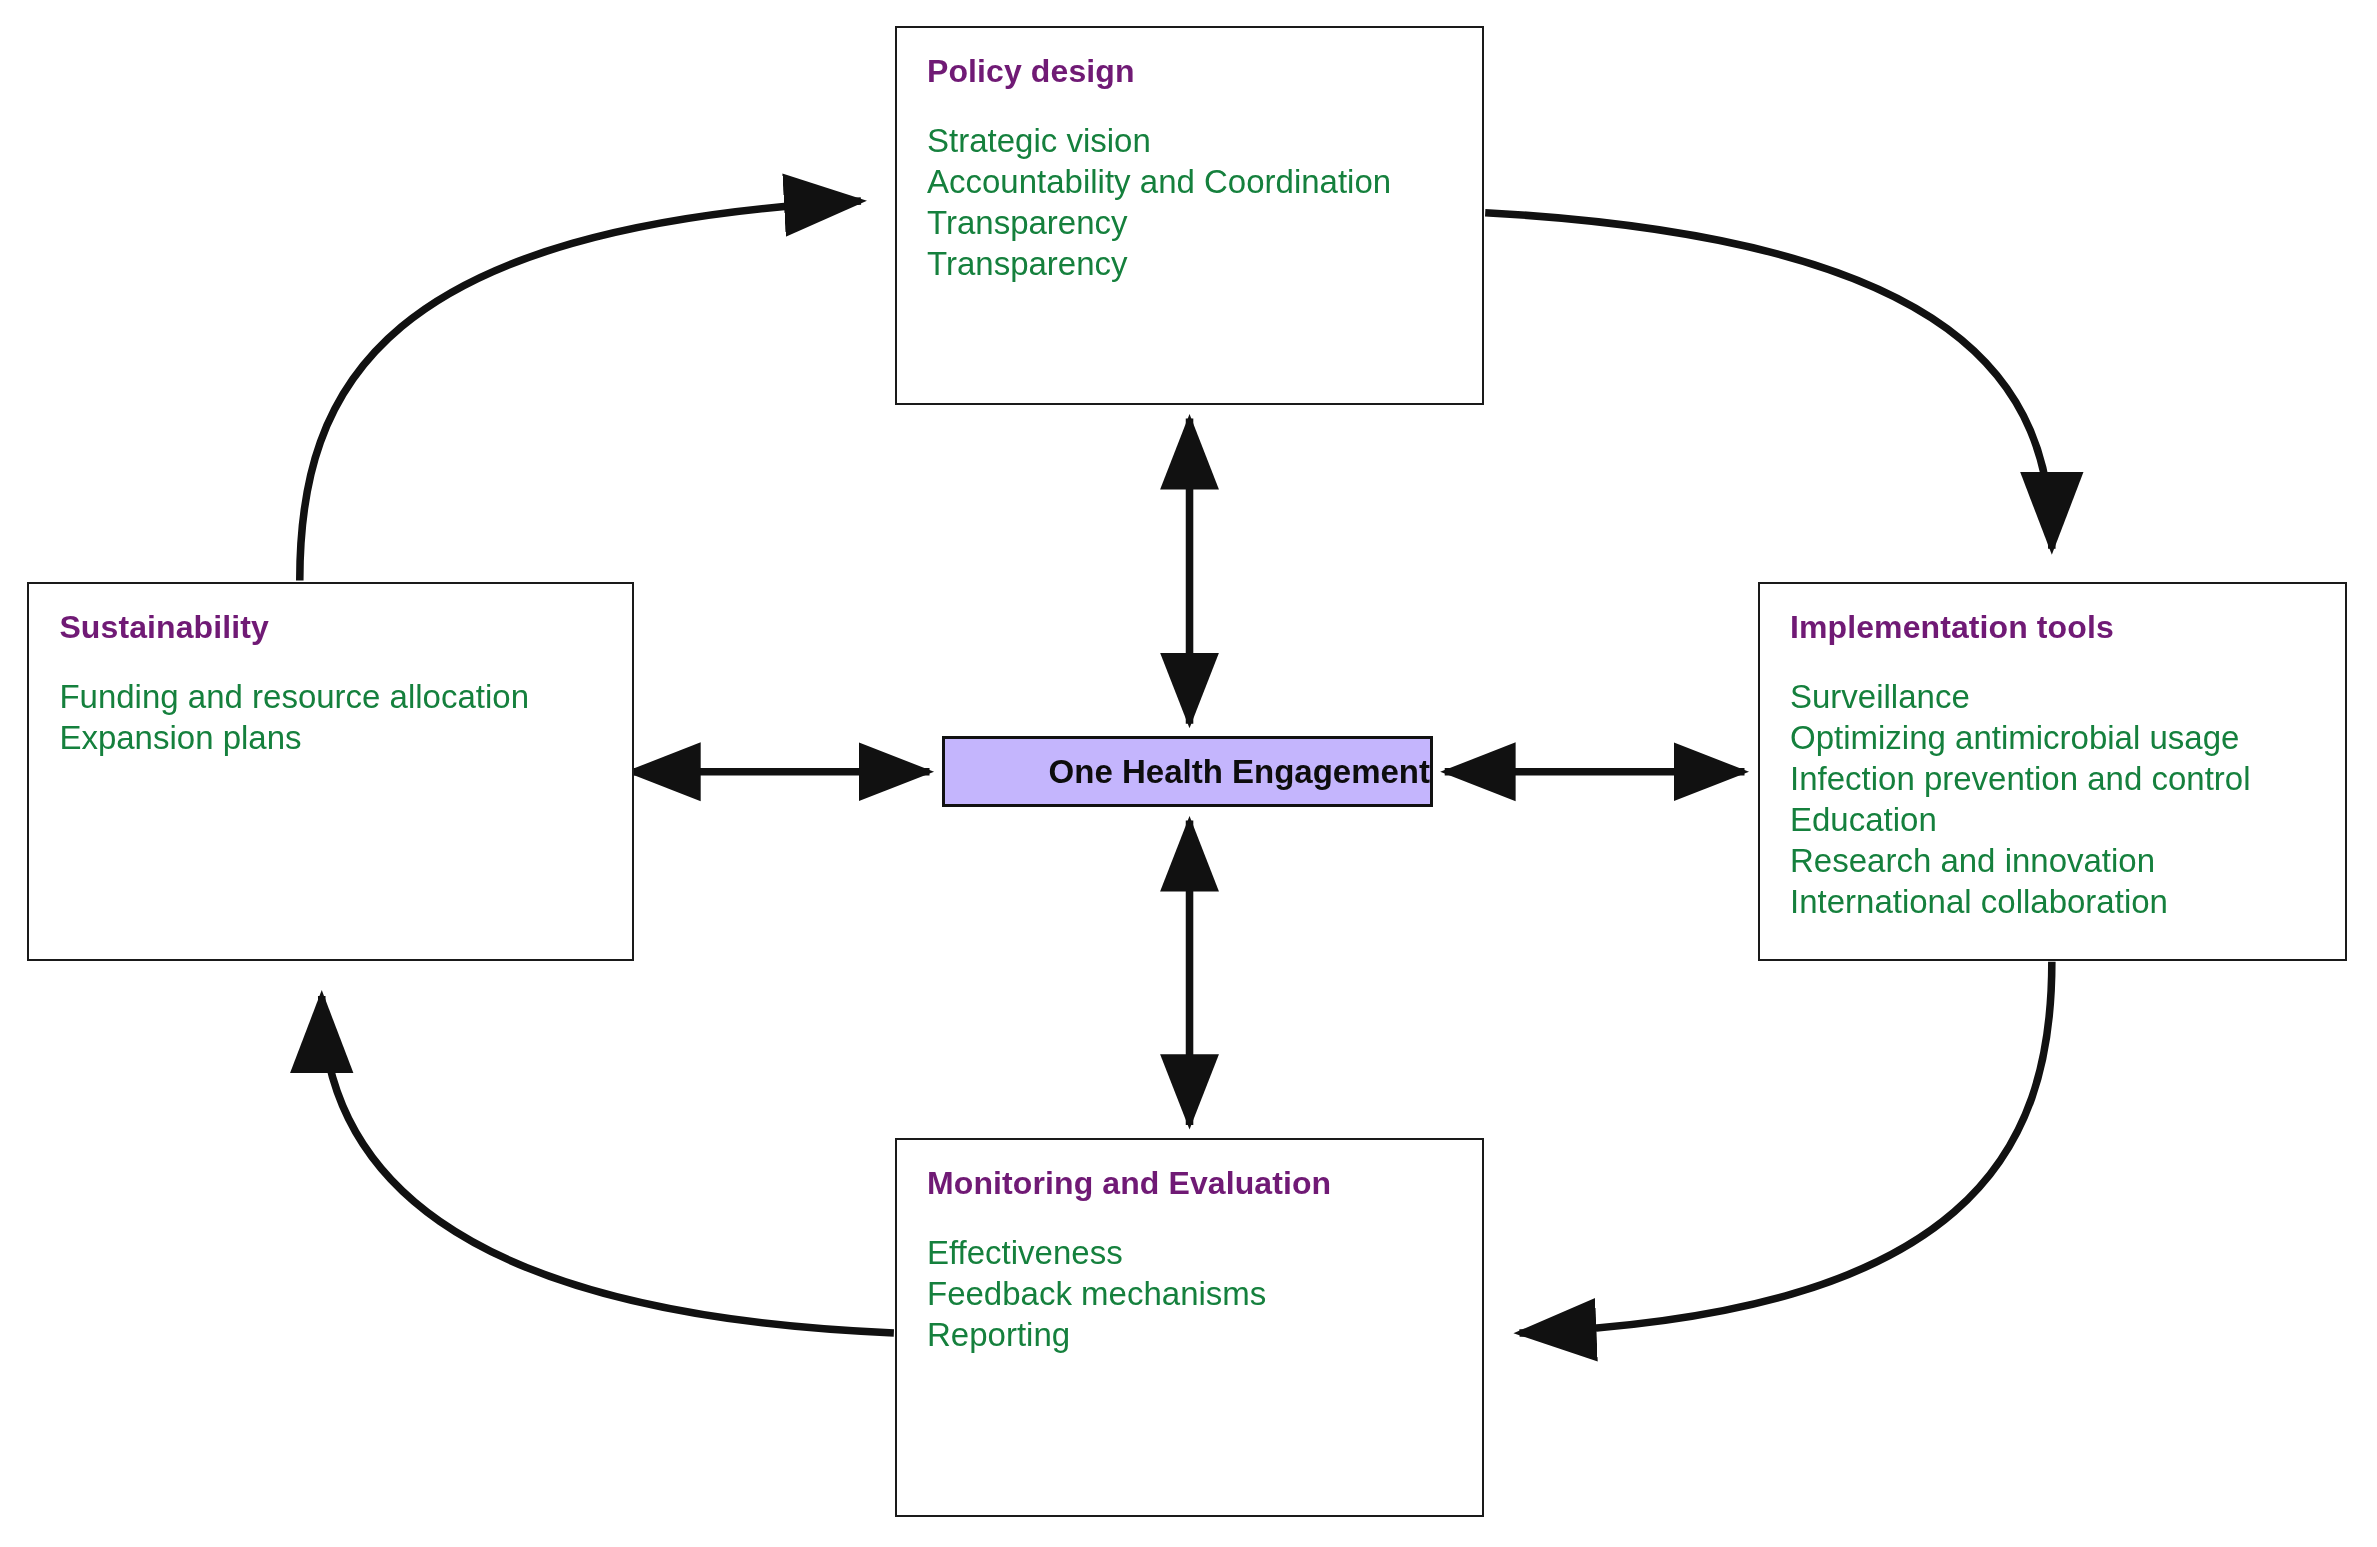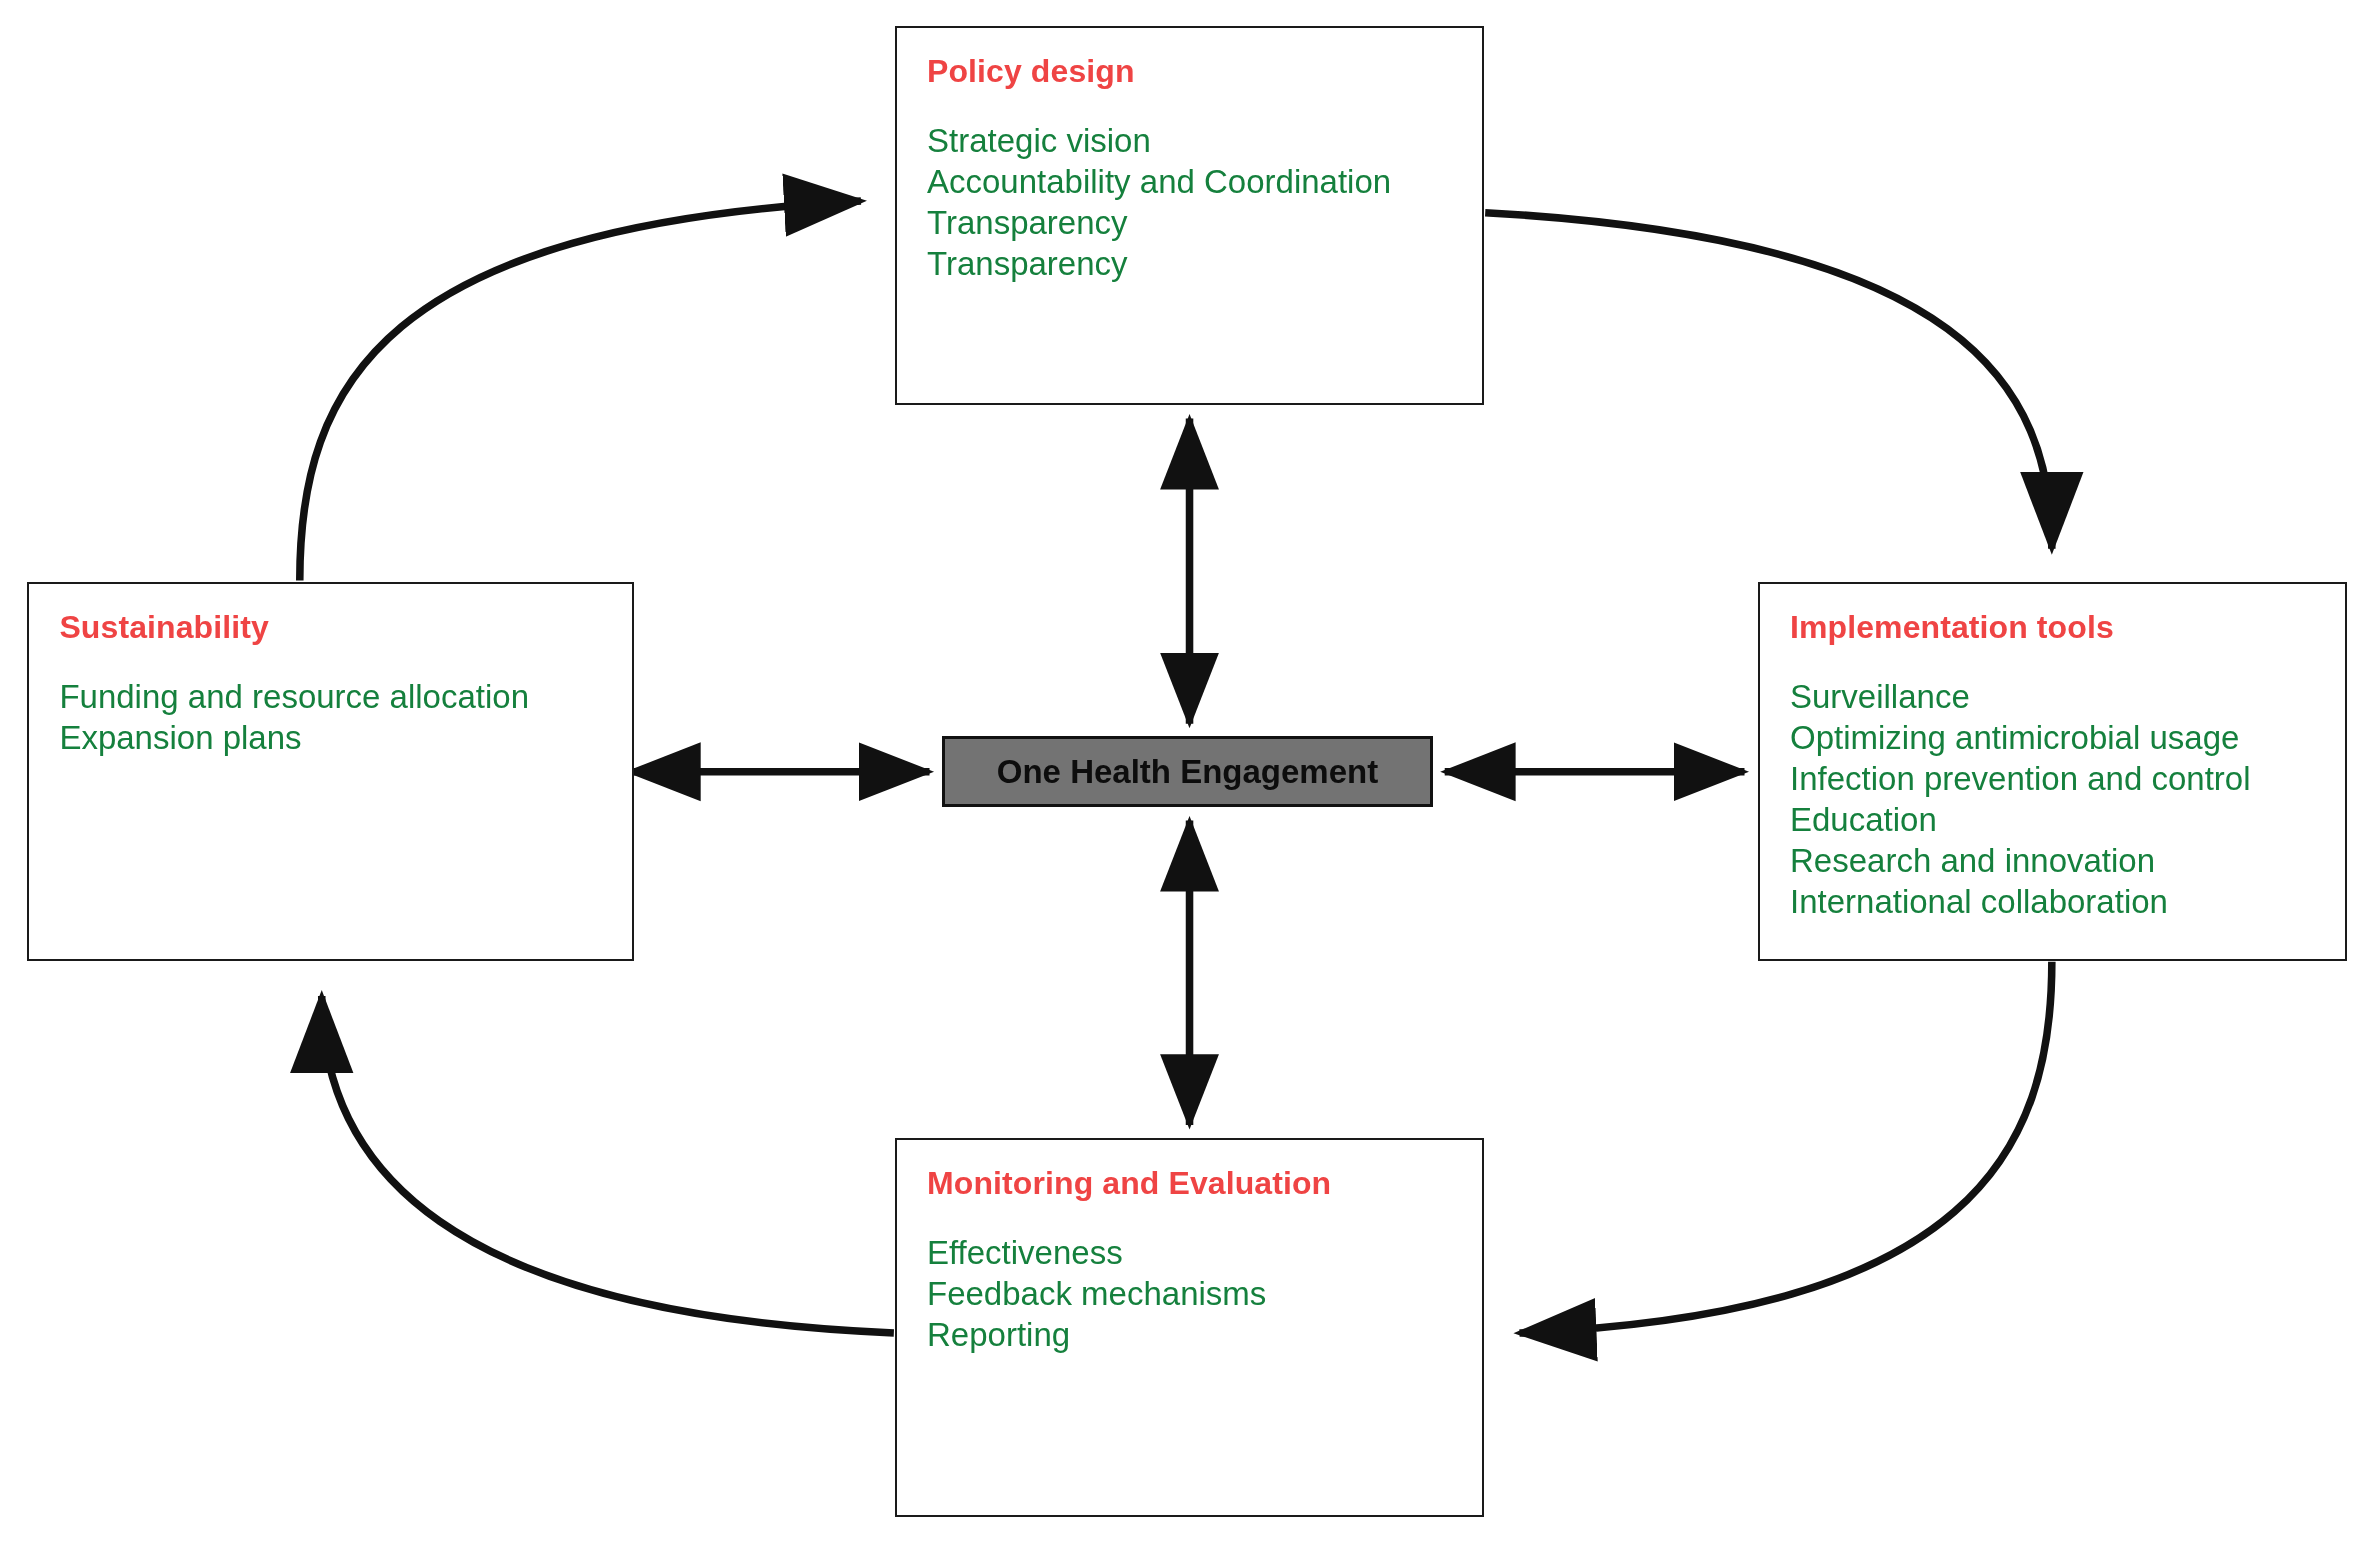--- a/index.html
+++ b/index.html
@@ -26,21 +26,21 @@
   .node {
     position: absolute;
     box-sizing: border-box;
     border: 2.7px solid #1a1a1a;
     background: #ffffff;
     padding: 26px 30px 0 30px;
   }
   .node-title {
     font-size: 32px;
     font-weight: bold;
-    color: #ef4444;
+    color: #701a75;
     letter-spacing: 0.1px;
     line-height: 1.1;
     margin: 0 0 32px 0;
   }
   .node-list {
     margin: 0;
     padding: 0;
     list-style: none;
   }
   .node-list li {
@@ -56,24 +56,24 @@
   #node-monitor       { left: 895px; top: 1138px; width: 589px;  height: 379px; }
 
   #node-center {
     position: absolute;
     left: 942px;
     top: 736px;
     width: 491px;
     height: 71px;
     box-sizing: border-box;
     border: 3.4px solid #111111;
-    background: #737373;
+    background: #c4b5fd;
     display: flex;
     align-items: center;
-    justify-content: center;
+    justify-content: flex-end;
     z-index: 5;
   }
   #node-center .center-label {
     font-size: 33px;
     font-weight: bold;
     color: #0d0d0d;
     white-space: nowrap;
   }
 </style>
 </head>

